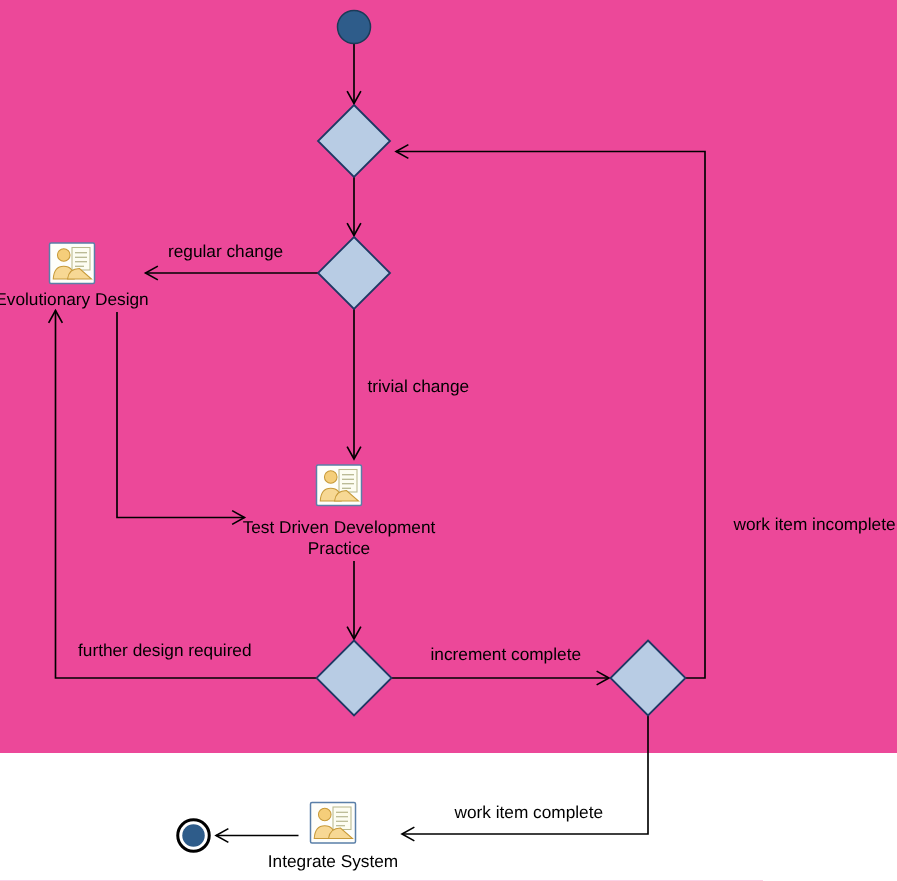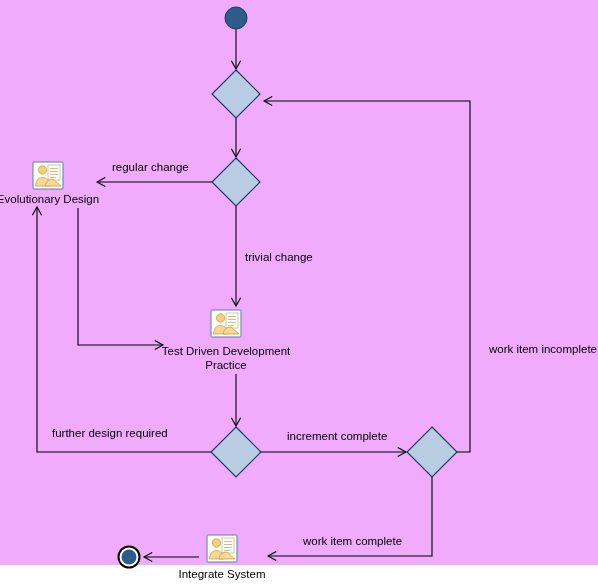--- a/index.html
+++ b/index.html
@@ -9,22 +9,22 @@
   }
   body {
     width: 598px;
     height: 587px;
     font-family: "Liberation Sans", sans-serif;
     overflow: hidden;
   }
   #diagram-root {
     position: relative;
     width: 598px;
-    height: 565px;
-    background: #f0abfc;
+    height: 502px;
+    background: #ec4899;
   }
   svg#uml-canvas {
     position: absolute;
     top: 0;
     left: 0;
     width: 598px;
     height: 587px;
     display: block;
   }
   .edge-line {

